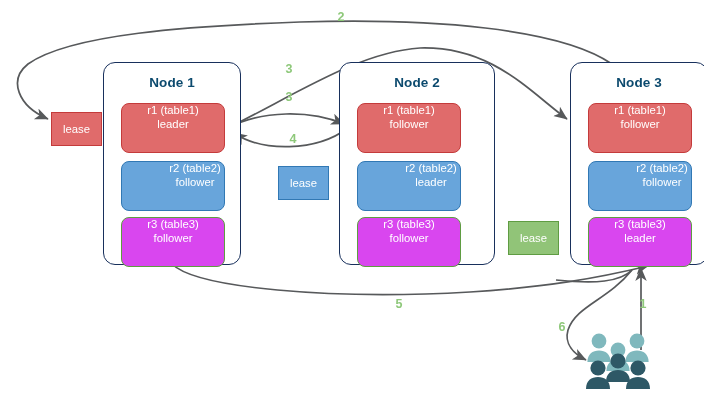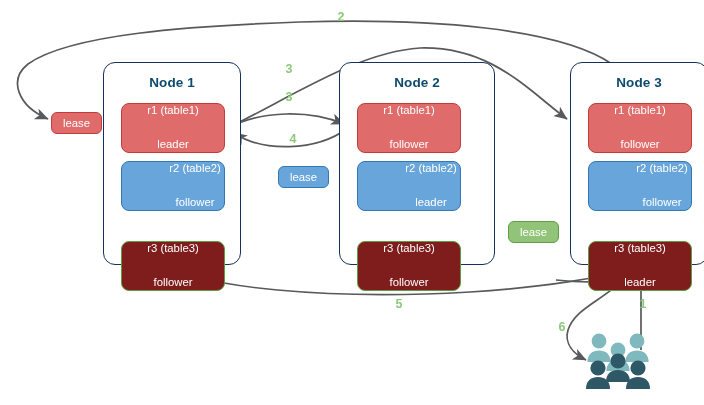--- a/index.html
+++ b/index.html
@@ -43,45 +43,44 @@
   }
   .replica {
     position: absolute;
     box-sizing: border-box;
     width: 104px;
     height: 50px;
     border-radius: 8px;
     display: flex;
     flex-direction: column;
     align-items: center;
-    justify-content: space-between;
+    justify-content: flex-start;
     font-size: 11.3px;
     line-height: 13.6px;
     color: #ffffff;
     text-align: center;
   }
   .replica.red {
     background: #e06b6b;
     border: 1.4px solid #c43b3b;
   }
   .replica.blue {
     background: #68a5db;
     border: 1.4px solid #3178b4;
     padding-left: 44px;
   }
   .replica.green {
-    background: #7f1d1d;
+    background: #d946ef;
     border: 1.4px solid #5f9c42;
-    margin-top: 24px;
   }
   .lease {
     position: absolute;
     box-sizing: border-box;
-    height: 22px;
-    border-radius: 6px;
+    height: 34px;
+    border-radius: 0;
     display: flex;
     align-items: center;
     justify-content: center;
     font-size: 11.3px;
     color: #ffffff;
   }
   .lease.red {
     background: #e06b6b;
     border: 1.4px solid #c43b3b;
   }

